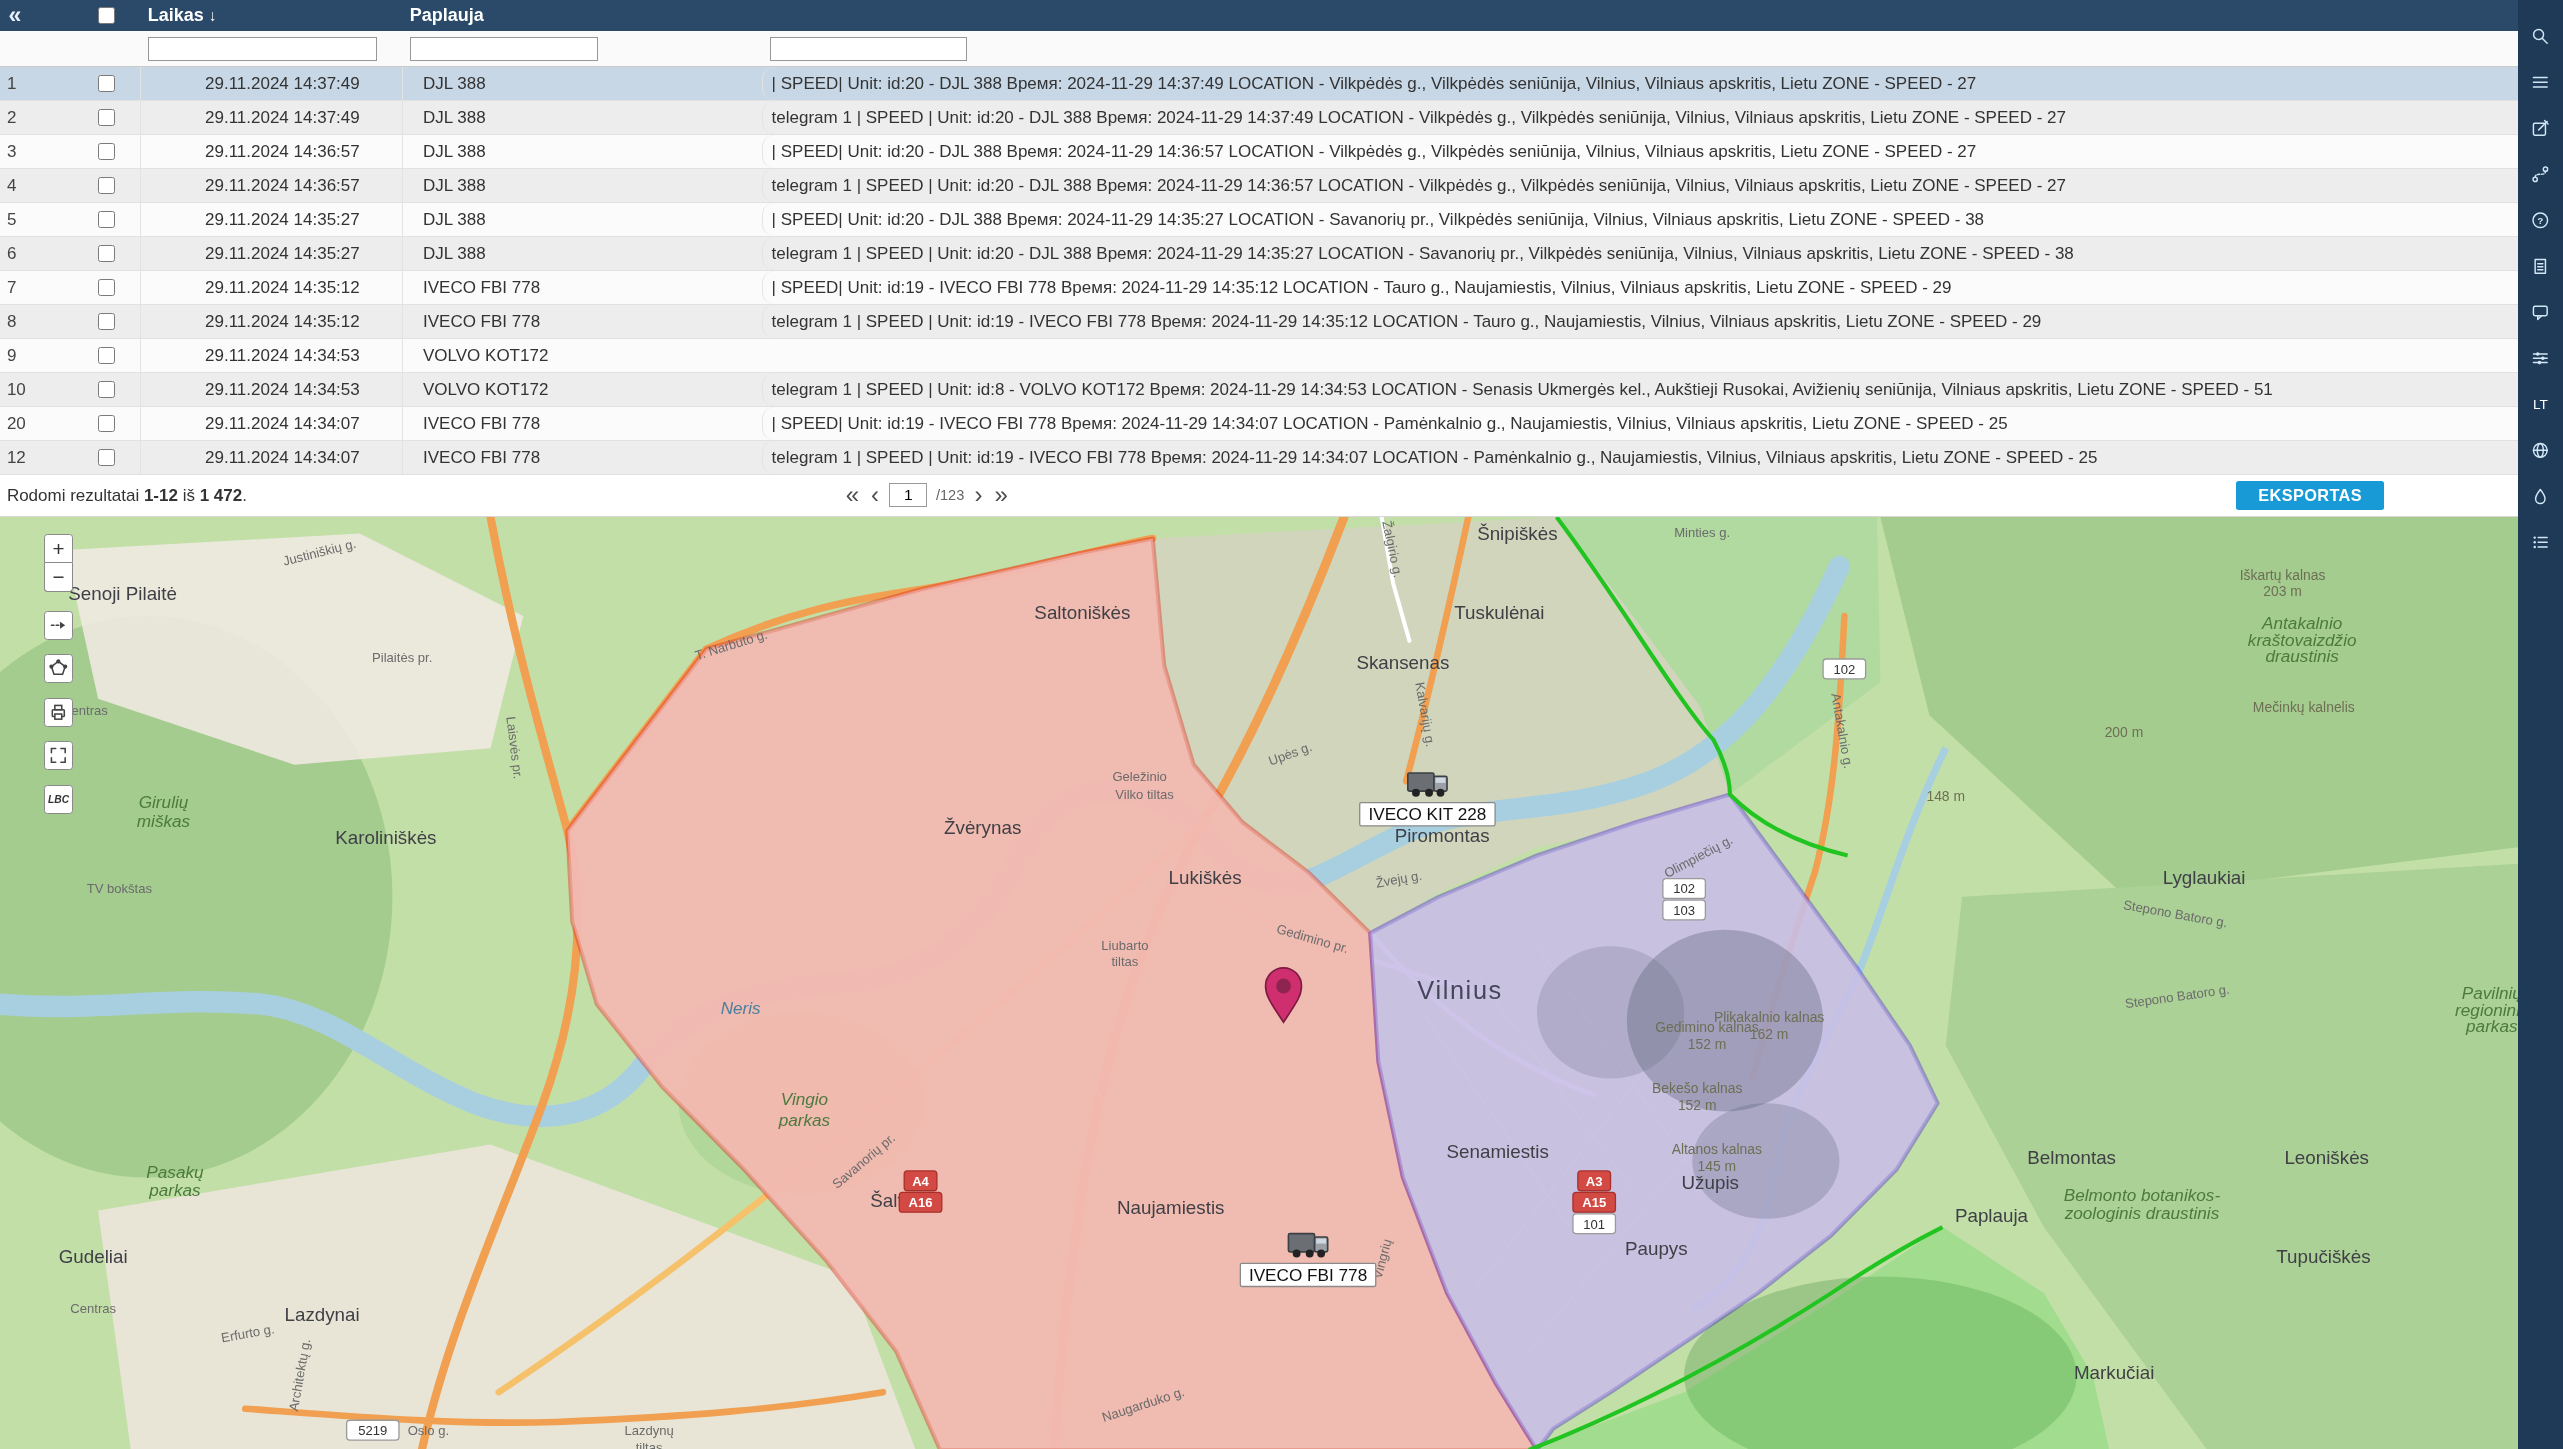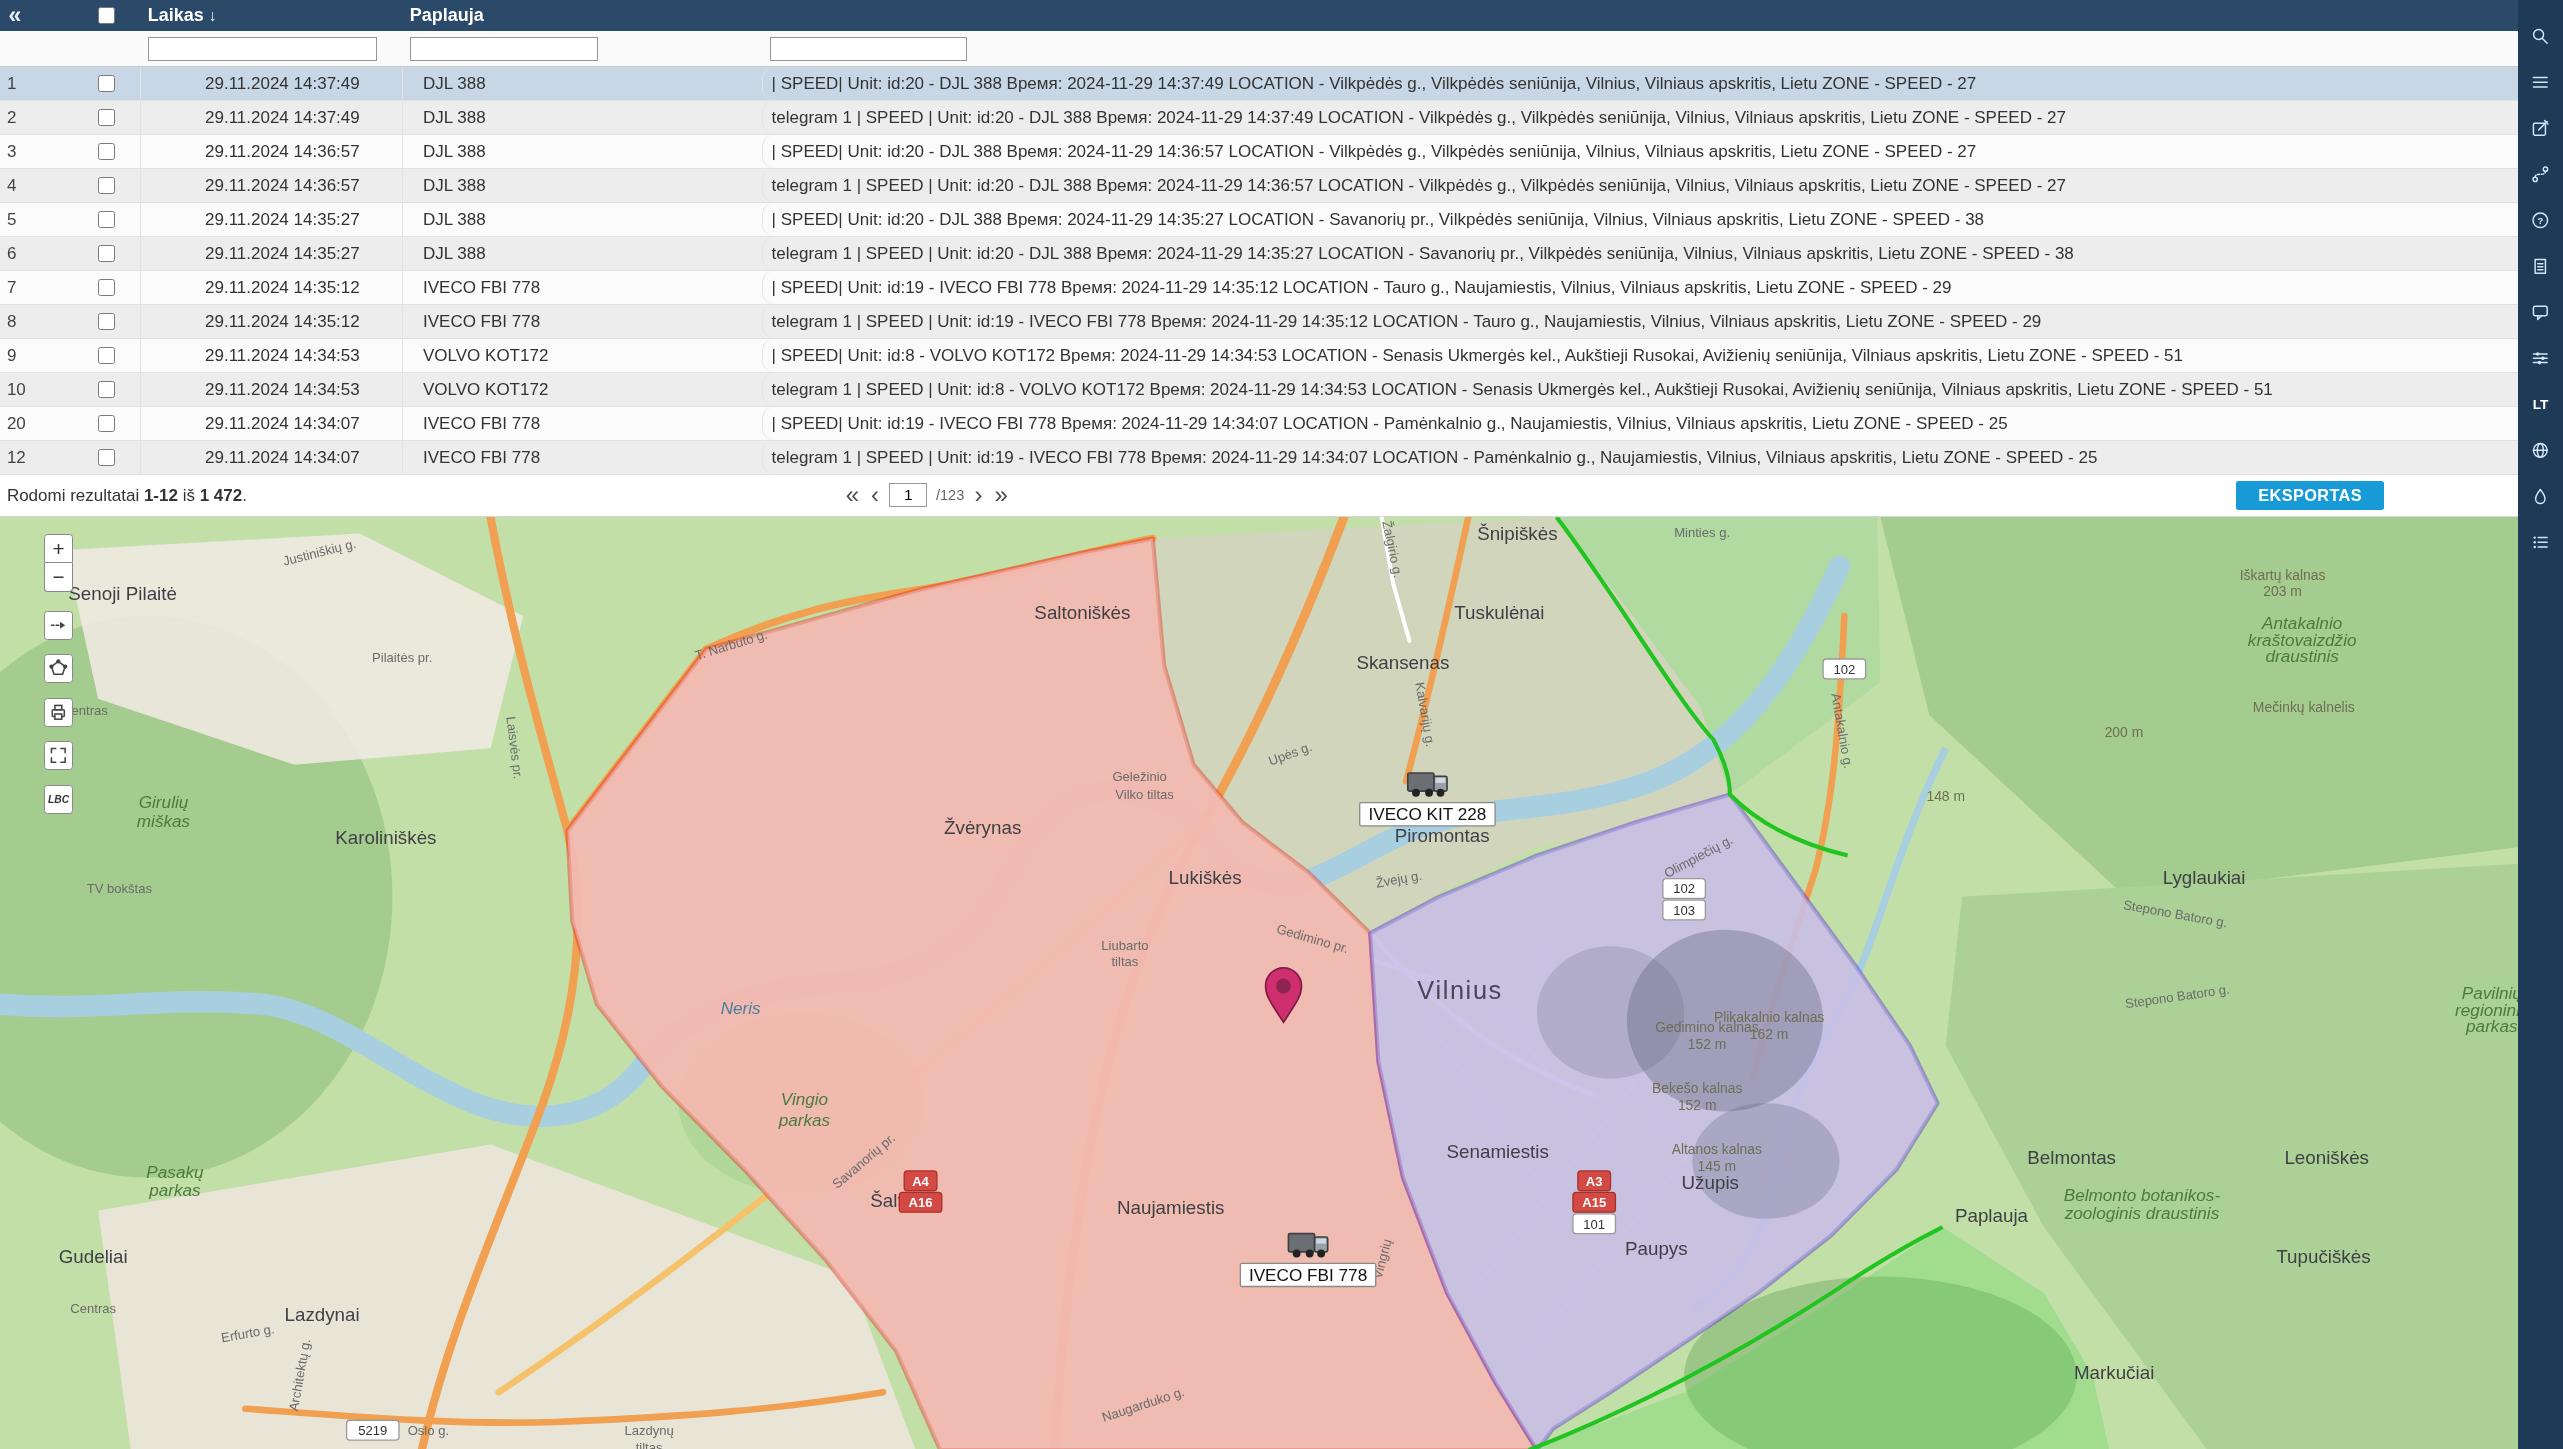--- a/index.html
+++ b/index.html
@@ -65,21 +65,21 @@
   .shield-w text { font-size:8px; fill:#333; }
   .shield-r rect { fill:#d24a43; stroke:#a82f2a; stroke-width:.8; }
   .shield-r text { font-size:8px; fill:#fff; font-weight:bold; }
   .mkr-label rect { fill:#fff; stroke:#8a8a8a; stroke-width:.8; }
   .mkr-label text { font-size:10.5px; fill:#111; }
 
   
   .right-sidebar { width:45px; background:#1e3a57; display:flex; flex-direction:column; align-items:center; padding-top:21.5px; gap:17px; }
   .sb-icon { width:29px; height:29px; display:flex; align-items:center; justify-content:center; cursor:pointer; }
   .sb-icon svg { stroke:#d2e6f6; fill:none; stroke-width:1.7; stroke-linecap:round; stroke-linejoin:round; }
-  .sb-lt { color:#fff; font-weight:bold; font-size:13.7px; }
+  .sb-lt { color:#fff; font-weight:normal; font-size:13.7px; }
   .ctl-ic { stroke:#444; fill:none; stroke-width:1.8; stroke-linecap:round; }
 </style>
 </head>
 <body>
 
 <div class="app">
   <div class="main">
 
     <div class="thead tgrid">
       <div class="collapse-btn">«</div>
@@ -173,21 +173,20 @@
           <div class="c obj">IVECO FBI 778</div>
           <div class="c msg">telegram 1 | SPEED | Unit: id:19 - IVECO FBI 778 Время: 2024-11-29 14:35:12 LOCATION - Tauro g., Naujamiestis, Vilnius, Vilniaus apskritis, Lietu ZONE - SPEED - 29</div>
         </div>
         <div class="trow tgrid">
           <div class="c num">9</div>
           <div class="c chkcell">
             <input type="checkbox" class="cbx" style="">
           </div>
           <div class="c time">29.11.2024 14:34:53</div>
           <div class="c obj">VOLVO KOT172</div>
-          <div class="c msg">| SPEED| Unit: id:8 - VOLVO KOT172 Время: 2024-11-29 14:34:53 LOCATION - Senasis Ukmergės kel., Aukštieji Rusokai, Avižienių seniūnija, Vilniaus apskritis, Lietu ZONE - SPEED - 51</div>
         </div>
         <div class="trow tgrid even">
           <div class="c num">10</div>
           <div class="c chkcell">
             <input type="checkbox" class="cbx" style="">
           </div>
           <div class="c time">29.11.2024 14:34:53</div>
           <div class="c obj">VOLVO KOT172</div>
           <div class="c msg">telegram 1 | SPEED | Unit: id:8 - VOLVO KOT172 Время: 2024-11-29 14:34:53 LOCATION - Senasis Ukmergės kel., Aukštieji Rusokai, Avižienių seniūnija, Vilniaus apskritis, Lietu ZONE - SPEED - 51</div>
         </div>

